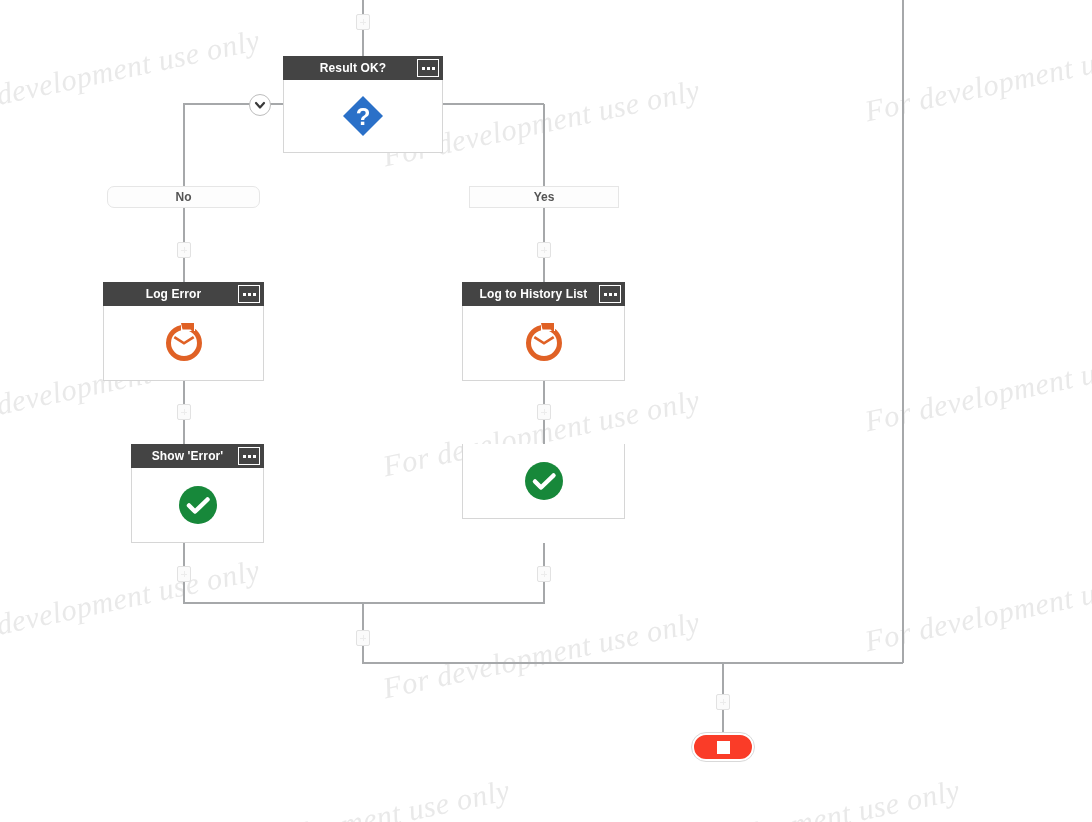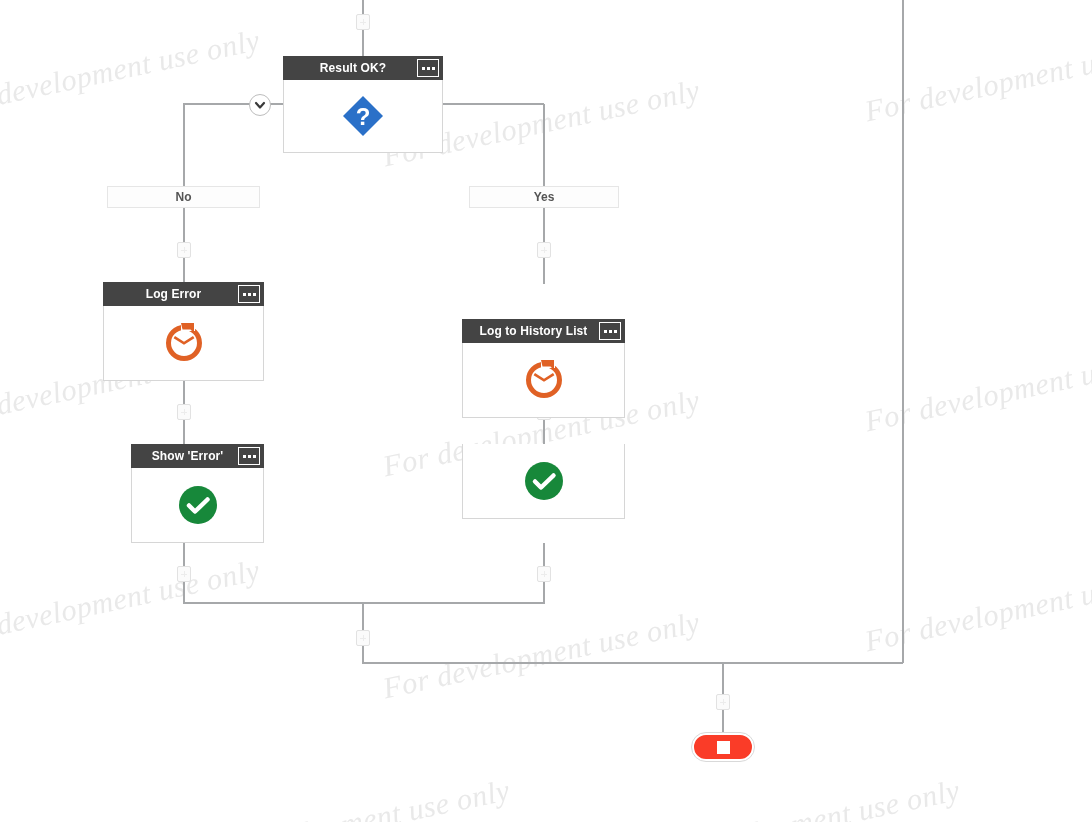--- a/index.html
+++ b/index.html
@@ -238,21 +238,21 @@
       <div class="conn-handle" style="left: 537px; top: 242px;"></div>
       <div class="conn-handle" style="left: 177px; top: 404px;"></div>
       <div class="conn-handle" style="left: 537px; top: 404px;"></div>
       <div class="conn-handle" style="left: 177px; top: 566px;"></div>
       <div class="conn-handle" style="left: 537px; top: 566px;"></div>
       <div class="conn-handle" style="left: 356px; top: 630px;"></div>
       <div class="conn-handle" style="left: 716px; top: 694px;"></div>
     </div>
 
   <div id="node-layer">
-      <div class="branch-label" style="left: 107px; top: 186px; width: 153px;">
+      <div class="branch-label" style="left: 107px; top: 186px; width: 153px; border-radius: 7px;">
         <span>No</span>
       </div>
       <div class="branch-label" style="left: 469px; top: 186px; width: 150px;">
         <span>Yes</span>
       </div>
       <div class="node" style="left: 283px; top: 56px; width: 160px; height: 97px; text-align: right;">
         <div class="node-header">
           <div class="node-title">Result OK?</div>
           <div class="node-menu">
             <i></i>
@@ -278,21 +278,21 @@
         </div>
         <div class="node-body" style="height: 75px;">
           <svg class="node-icon" width="46" height="46" viewBox="0 0 46 46">
             <path d="M23 5 A18 18 0 1 0 41 23 A18 18 0 0 0 23 5 Z M23 10 A13 13 0 1 1 10 23 A13 13 0 0 1 23 10 Z" fill="#e06125" fill-rule="evenodd"></path>
             <rect x="20" y="2" width="14" height="9" fill="#ffffff"></rect>
             <path d="M20 3 L33 3 L33 13 L29.5 9.5 L21.5 9.5 Z" fill="#e06125"></path>
             <path d="M23 24.8 L12.6 18.2 L14.0 16.0 L23 21.7 L32 16.0 L33.4 18.2 Z" fill="#e06125"></path>
           </svg>
         </div>
       </div>
-      <div class="node" style="left: 462px; top: 282px; width: 163px; height: 78px; margin-top: 37px;">
+      <div class="node" style="left: 462px; top: 282px; width: 163px; height: 78px;">
         <div class="node-header">
           <div class="node-title">Log to History List</div>
           <div class="node-menu">
             <i></i>
             <i></i>
             <i></i>
           </div>
         </div>
         <div class="node-body" style="height: 75px;">
           <svg class="node-icon" width="46" height="46" viewBox="0 0 46 46">

